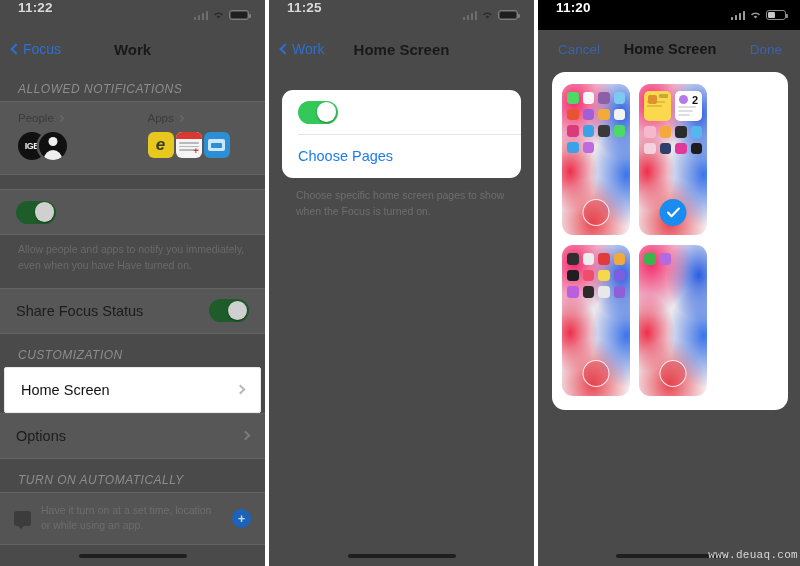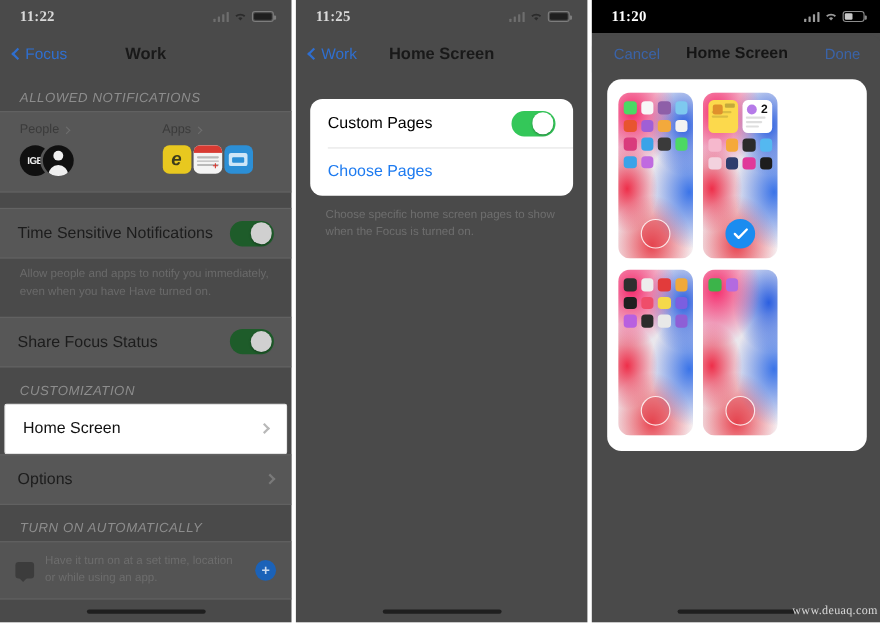--- a/index.html
+++ b/index.html
@@ -24,25 +24,23 @@
     background: #4a4a4a;
     overflow: hidden;
     flex: 0 0 265px;
   }
   .panel.p3 { width: 264px; flex: 0 0 264px; }
 
   
   .statusbar {
     height: 30px;
     display: flex;
-    align-items: center;
     justify-content: space-between;
     padding: 0 16px 0 18px;
     color: #d6d6d6;
-    font-family: Liberation Serif, serif;
   }
   .statusbar .clock {
     font-size: 13.5px;
     font-weight: bold;
     letter-spacing: .2px;
     color: #d9d9d9;
   }
   .sb-right { display:flex; align-items:center; gap:4px; }
   .sig { display:flex; align-items:flex-end; gap:1.5px; height:9px; }
   .sig i { display:block; width:2.5px; background:#6e6e6e; border-radius:.5px; }
@@ -312,21 +310,21 @@
     position:absolute; bottom:9px; left:50%; transform:translateX(-50%);
     width:27px;height:27px;border-radius:50%;
     background:#1a8cf0;
     display:flex;align-items:center;justify-content:center;
   }
   .check-badge svg { display:block; }
 
   .watermark {
     position:absolute; right:4px; bottom:5px;
     font-size:11px; color:#d8d8d8; letter-spacing:.3px;
-    font-family:Liberation Serif, serif;
+    font-family:Liberation Mono, monospace;
   }
 </style>
 </head>
 <body>
 
 <div class="stage">
 
   <div class="panel p1">
 
     <div class="statusbar">
@@ -396,21 +394,20 @@
               <div class="scr"></div>
             </div>
         </div>
       </div>
     </div>
 
     <div style="height:14px"></div>
 
     <div class="card">
       <div class="row">
-        <div class="row-label">Time Sensitive Notifications</div>
         <div class="toggle">
             <b></b>
           </div>
       </div>
     </div>
     <div class="footnote">Allow people and apps to notify you immediately, even when you have Have turned on.</div>
 
     <div style="height:10px"></div>
 
     <div class="card">
@@ -479,21 +476,20 @@
     <div class="navbar">
       <div class="nav-back">
         <span class="chev-l"></span>
         <span>Work</span>
       </div>
       <div class="nav-title">Home Screen</div>
     </div>
 
     <div class="white-card">
       <div class="row">
-        <div class="row-label">Custom Pages</div>
         <div class="toggle bright">
             <b></b>
           </div>
       </div>
       <div class="row">
         <div class="link-label">Choose Pages</div>
       </div>
     </div>
 
     <div class="p2-foot">Choose specific home screen pages to show when the Focus is turned on.</div>

